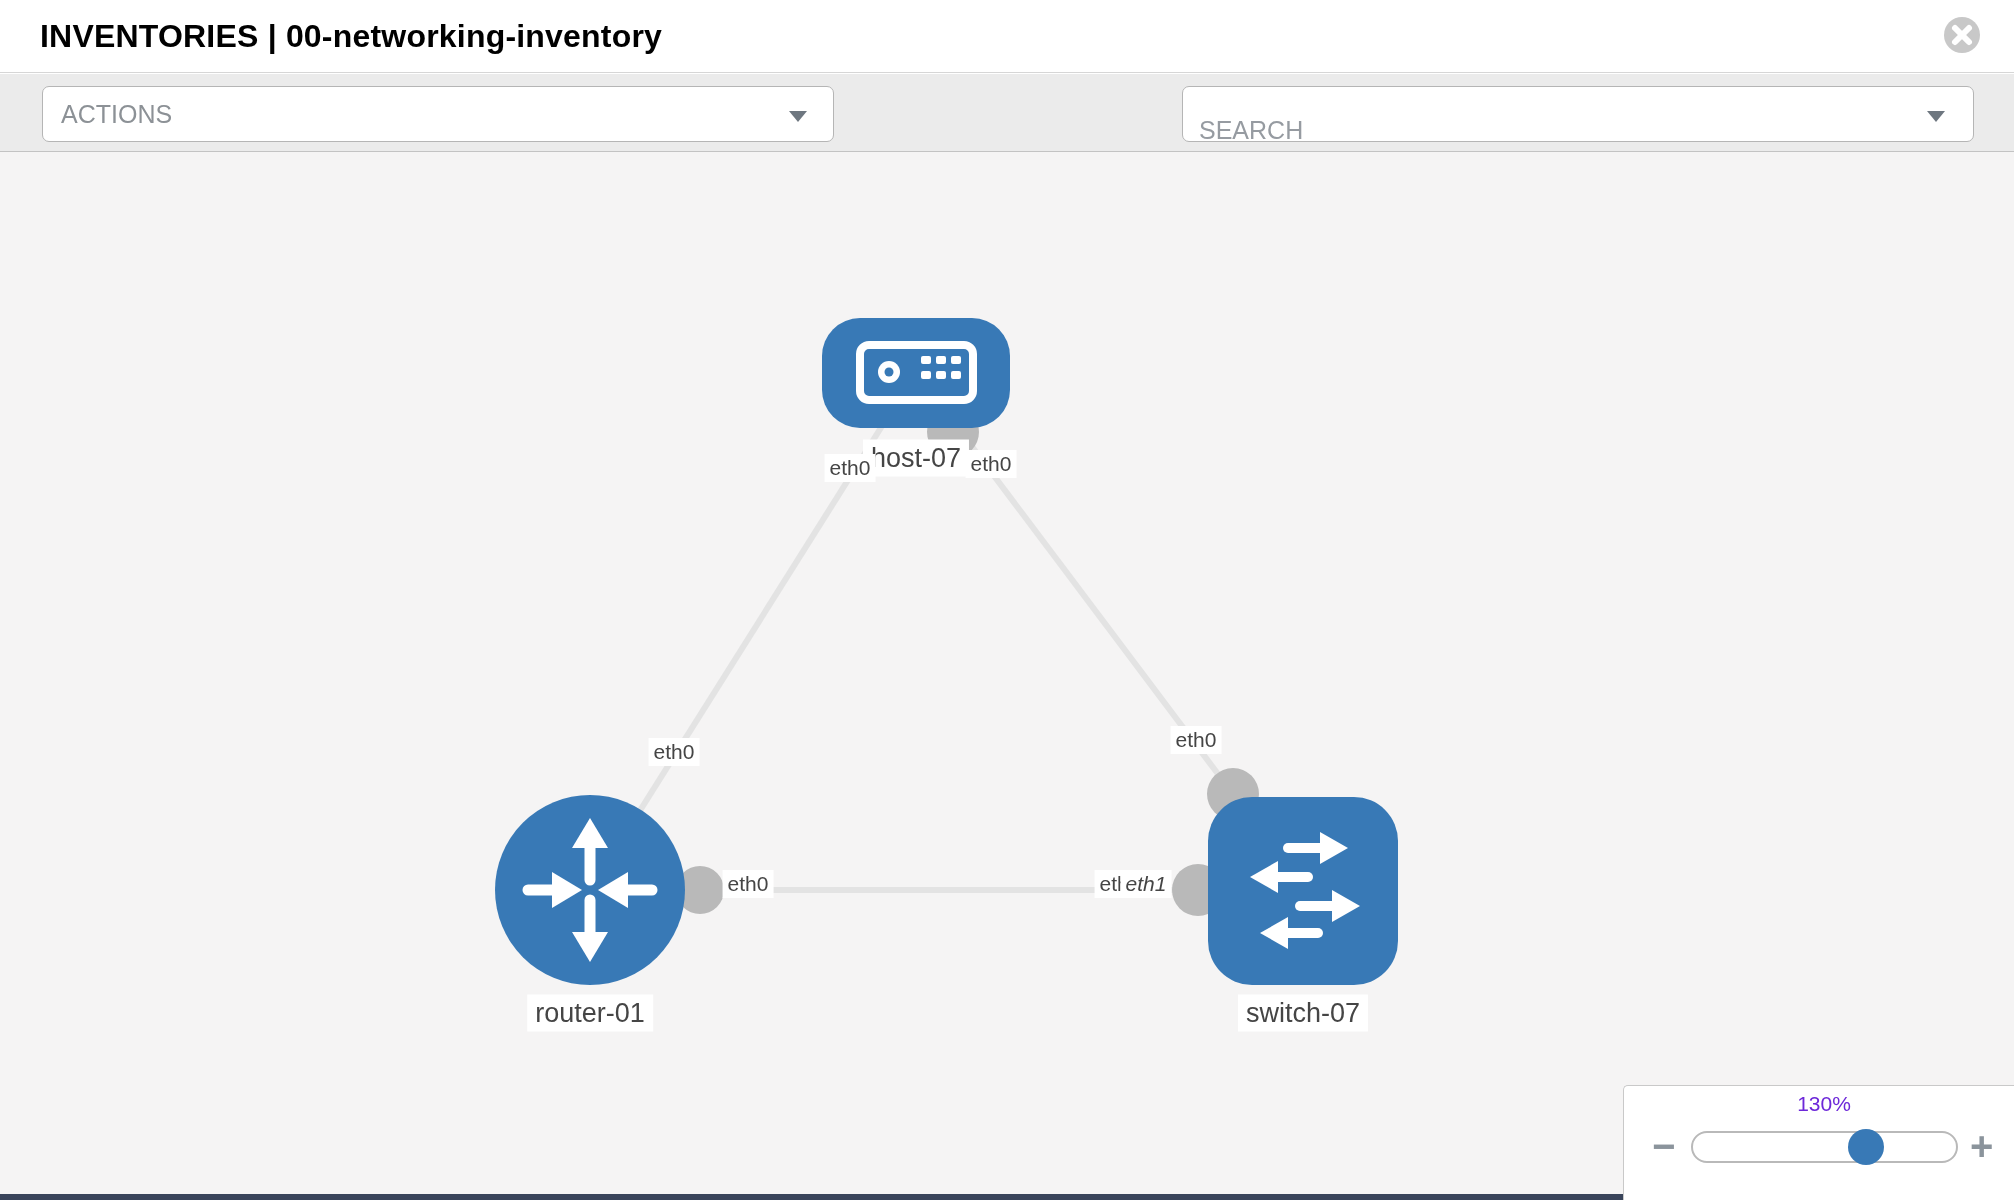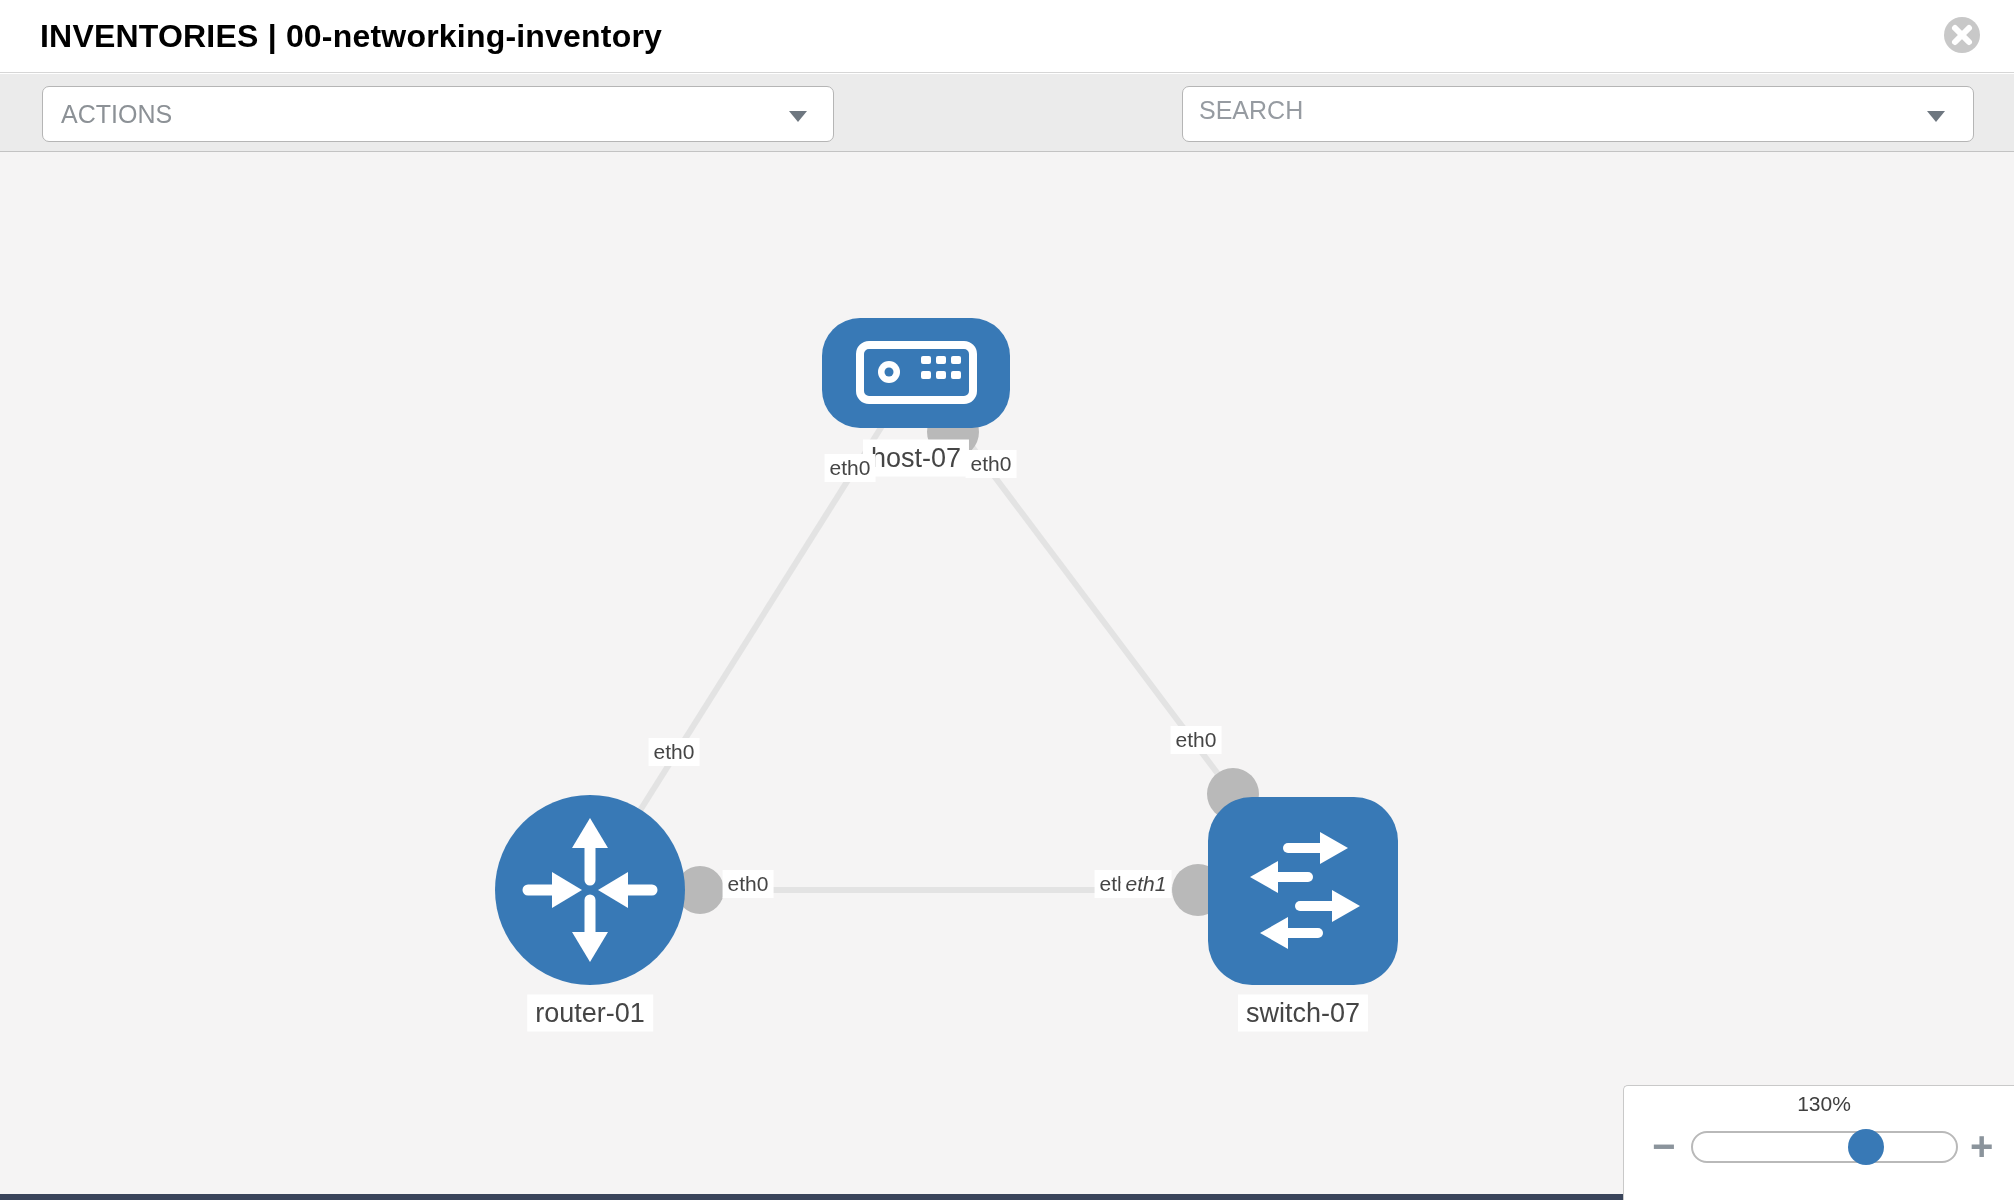--- a/index.html
+++ b/index.html
@@ -28,21 +28,21 @@
   .select-box{
     position:absolute;top:12px;height:56px;background:#ffffff;
     border:1px solid #b5b5b5;border-radius:7px;
   }
   .actions-box{left:42px;width:792px;border-radius:7px;}
   .search-box{left:1182px;width:792px;}
   .select-label{
     position:absolute;left:18px;top:13px;font-size:25px;color:#8c9196;
   }
   .search-input{
-    position:absolute;left:14px;top:0;width:700px;height:46px;border:0;outline:none;
+    position:absolute;left:14px;top:20px;width:700px;height:46px;border:0;outline:none;
     font-family:"Liberation Sans",sans-serif;font-size:25px;color:#1d4ed8;background:transparent;
   }
   .search-input::placeholder{color:#969ba1;opacity:1;}
   .caret{
     position:absolute;top:24px;width:0;height:0;
     border-left:9px solid transparent;border-right:9px solid transparent;
     border-top:11px solid #6e7780;
   }
   .tool-icon{position:absolute;top:96px;width:38px;height:38px;cursor:pointer;}
   .wrench-icon{left:1046px;}
@@ -60,21 +60,21 @@
   .node-label{font-size:27px;padding:3px 8px;z-index:4;}
   .if-label{font-size:21px;padding:2px 5px;z-index:5;}
   
   .zoom-panel{
     position:absolute;left:1623px;top:1085px;width:391px;height:115px;
     background:#ffffff;border:1px solid #c9c9c9;border-right:0;border-bottom:0;
     border-top-left-radius:5px;z-index:10;
   }
   .zoom-value{
     position:absolute;left:130px;top:6px;width:140px;text-align:center;
-    font-size:21px;color:#404040;
+    font-size:21px;color:#6d28d9;
   }
   .zoom-minus,.zoom-plus{
     position:absolute;top:40px;font-size:40px;font-weight:bold;color:#8b949c;
     cursor:pointer;line-height:40px;
   }
   .zoom-minus{left:28px;}
   .zoom-plus{left:346px;}
   .zoom-track{
     position:absolute;left:67px;top:45px;width:267px;height:32px;
     background:#ffffff;border:2px solid #b9b9b9;border-radius:16px;cursor:pointer;

